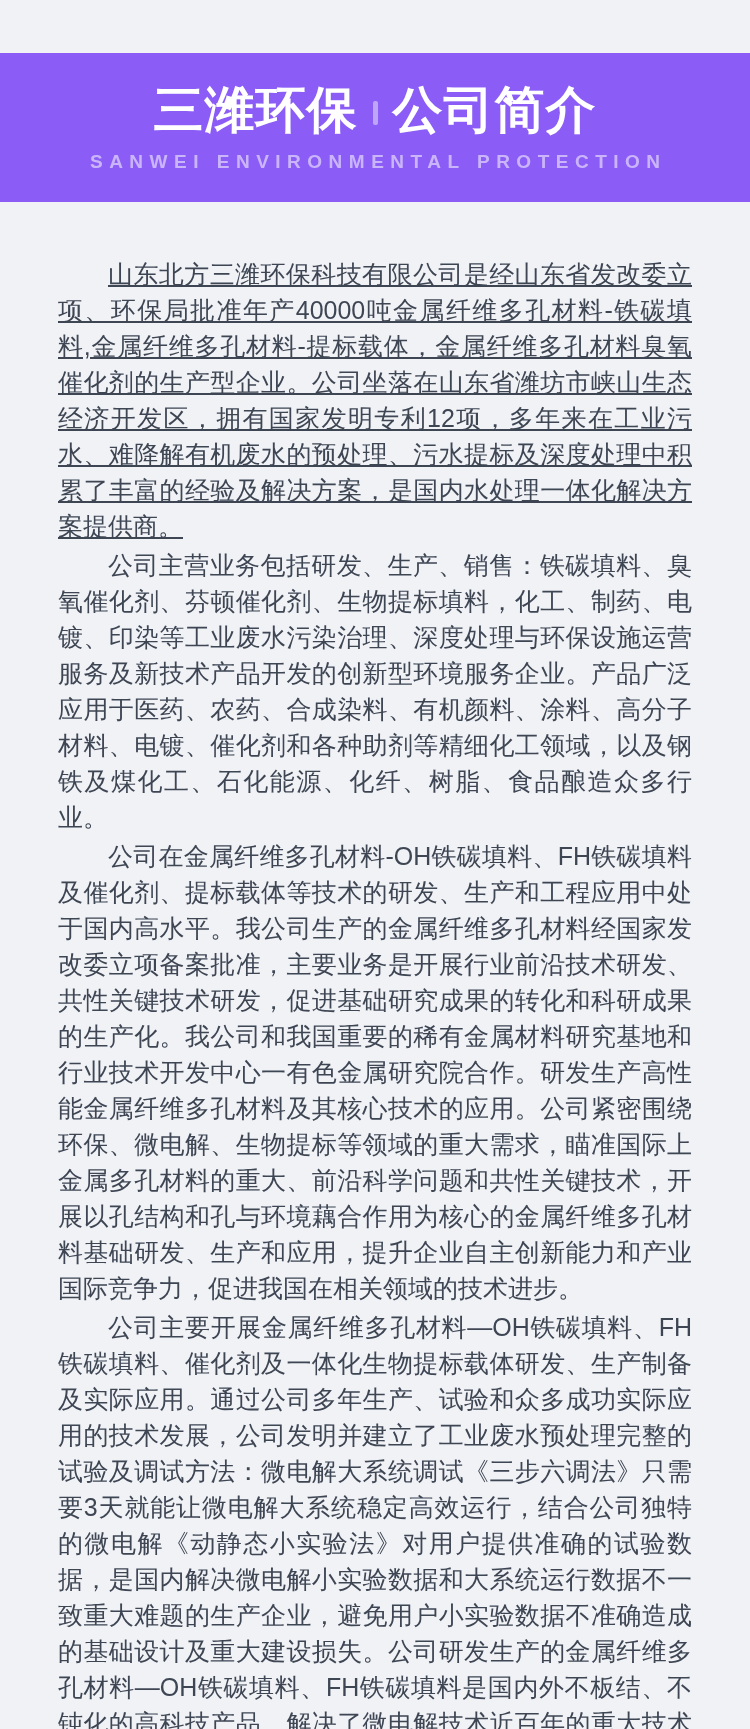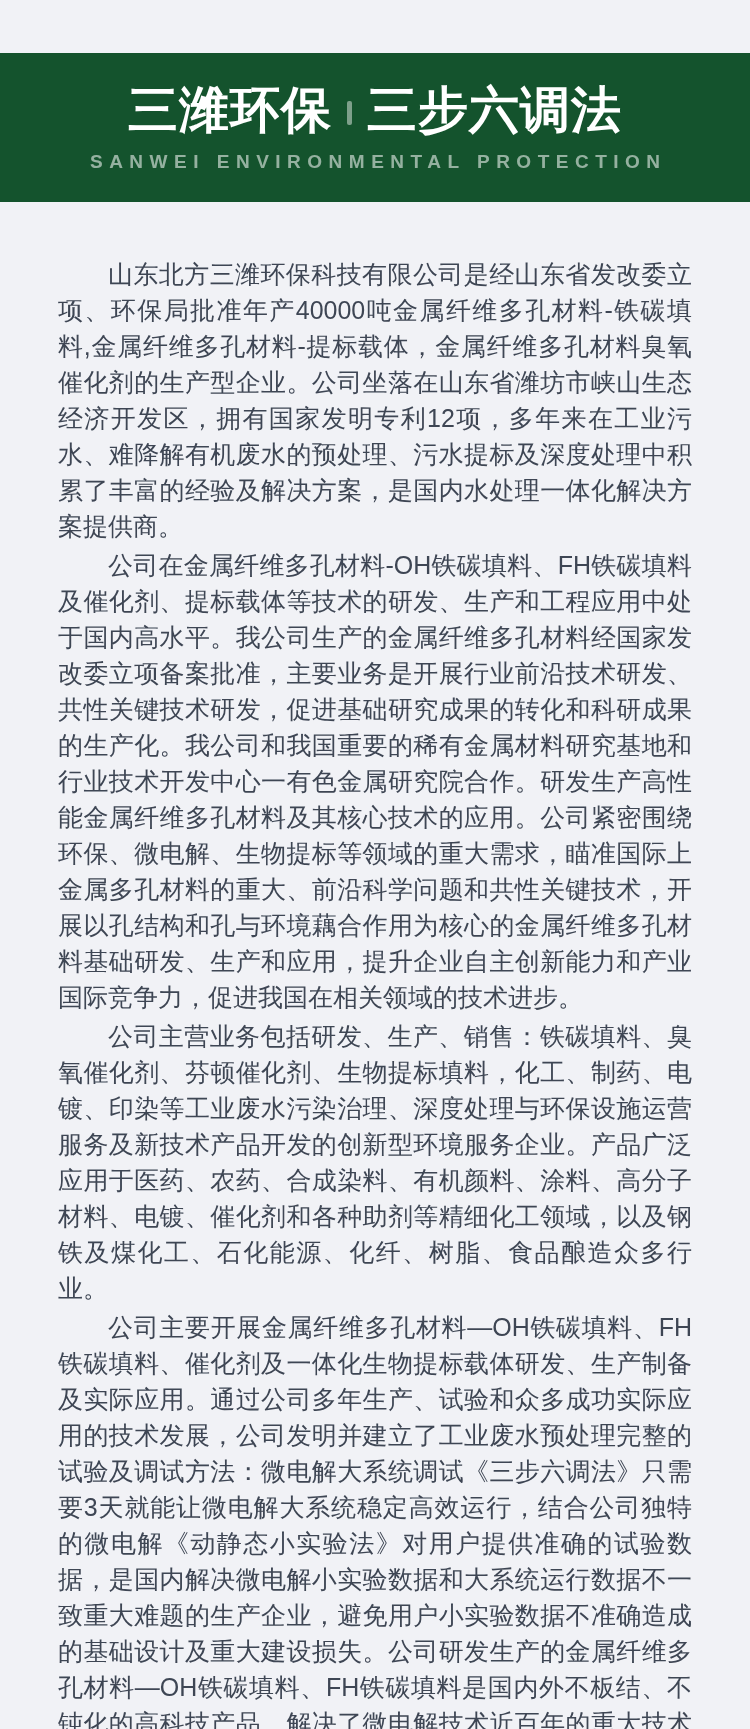--- a/index.html
+++ b/index.html
@@ -71,29 +71,29 @@
       margin-top: 3px;
     }
   </style>
 </head>
 <body>
 
 <div class="page" style="background: rgb(241, 242, 246);">
 
   <div class="top-strip"></div>
 
-  <div class="banner" style="background: #14532d;">
+  <div class="banner" style="background: #8b5cf6;">
     <div class="banner-title">
       <span>三潍环保</span>
       <span class="divider"></span>
-      <span>三步六调法</span>
+      <span>公司简介</span>
     </div>
     <div class="banner-subtitle">SANWEI ENVIRONMENTAL PROTECTION</div>
   </div>
 
   <div class="article">
-    <p style="color: rgb(62, 70, 84);">山东北方三潍环保科技有限公司是经山东省发改委立项、环保局批准年产40000吨金属纤维多孔材料-铁碳填料,金属纤维多孔材料-提标载体，金属纤维多孔材料臭氧催化剂的生产型企业。公司坐落在山东省潍坊市峡山生态经济开发区，拥有国家发明专利12项，多年来在工业污水、难降解有机废水的预处理、污水提标及深度处理中积累了丰富的经验及解决方案，是国内水处理一体化解决方案提供商。</p>
+    <p style="color: rgb(62, 70, 84); text-decoration: underline;">山东北方三潍环保科技有限公司是经山东省发改委立项、环保局批准年产40000吨金属纤维多孔材料-铁碳填料,金属纤维多孔材料-提标载体，金属纤维多孔材料臭氧催化剂的生产型企业。公司坐落在山东省潍坊市峡山生态经济开发区，拥有国家发明专利12项，多年来在工业污水、难降解有机废水的预处理、污水提标及深度处理中积累了丰富的经验及解决方案，是国内水处理一体化解决方案提供商。</p>
+    <p style="color: rgb(62, 70, 84);">公司主营业务包括研发、生产、销售：铁碳填料、臭氧催化剂、芬顿催化剂、生物提标填料，化工、制药、电镀、印染等工业废水污染治理、深度处理与环保设施运营服务及新技术产品开发的创新型环境服务企业。产品广泛应用于医药、农药、合成染料、有机颜料、涂料、高分子材料、电镀、催化剂和各种助剂等精细化工领域，以及钢铁及煤化工、石化能源、化纤、树脂、食品酿造众多行业。</p>
     <p style="color: rgb(62, 70, 84);">公司在金属纤维多孔材料-OH铁碳填料、FH铁碳填料及催化剂、提标载体等技术的研发、生产和工程应用中处于国内高水平。我公司生产的金属纤维多孔材料经国家发改委立项备案批准，主要业务是开展行业前沿技术研发、共性关键技术研发，促进基础研究成果的转化和科研成果的生产化。我公司和我国重要的稀有金属材料研究基地和行业技术开发中心一有色金属研究院合作。研发生产高性能金属纤维多孔材料及其核心技术的应用。公司紧密围绕环保、微电解、生物提标等领域的重大需求，瞄准国际上金属多孔材料的重大、前沿科学问题和共性关键技术，开展以孔结构和孔与环境藕合作用为核心的金属纤维多孔材料基础研发、生产和应用，提升企业自主创新能力和产业国际竞争力，促进我国在相关领域的技术进步。</p>
-    <p style="color: rgb(62, 70, 84);">公司主营业务包括研发、生产、销售：铁碳填料、臭氧催化剂、芬顿催化剂、生物提标填料，化工、制药、电镀、印染等工业废水污染治理、深度处理与环保设施运营服务及新技术产品开发的创新型环境服务企业。产品广泛应用于医药、农药、合成染料、有机颜料、涂料、高分子材料、电镀、催化剂和各种助剂等精细化工领域，以及钢铁及煤化工、石化能源、化纤、树脂、食品酿造众多行业。</p>
     <p style="color: rgb(62, 70, 84);">公司主要开展金属纤维多孔材料—OH铁碳填料、FH铁碳填料、催化剂及一体化生物提标载体研发、生产制备及实际应用。通过公司多年生产、试验和众多成功实际应用的技术发展，公司发明并建立了工业废水预处理完整的试验及调试方法：微电解大系统调试《三步六调法》只需要3天就能让微电解大系统稳定高效运行，结合公司独特的微电解《动静态小实验法》对用户提供准确的试验数据，是国内解决微电解小实验数据和大系统运行数据不一致重大难题的生产企业，避免用户小实验数据不准确造成的基础设计及重大建设损失。公司研发生产的金属纤维多孔材料—OH铁碳填料、FH铁碳填料是国内外不板结、不钝化的高科技产品，解决了微电解技术近百年的重大技术瓶颈，拥有国家发明专利，并获得众多使用单位的一致好评。</p>
   </div>
 
 </div>
 
 </body></html>

